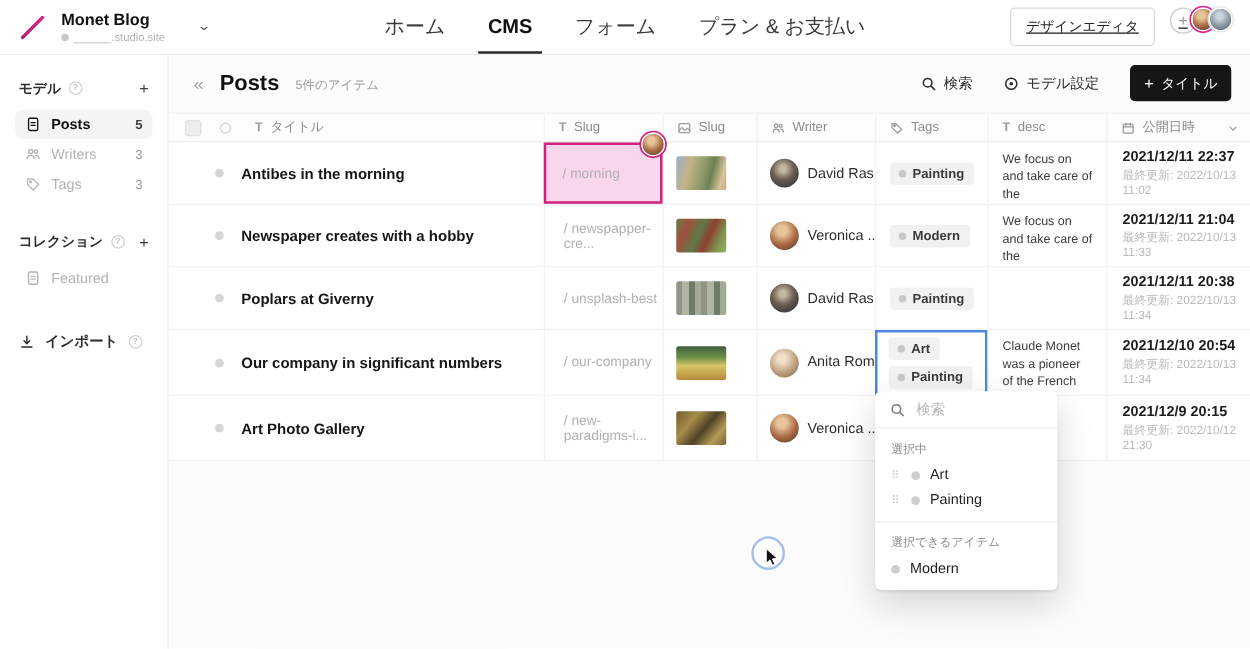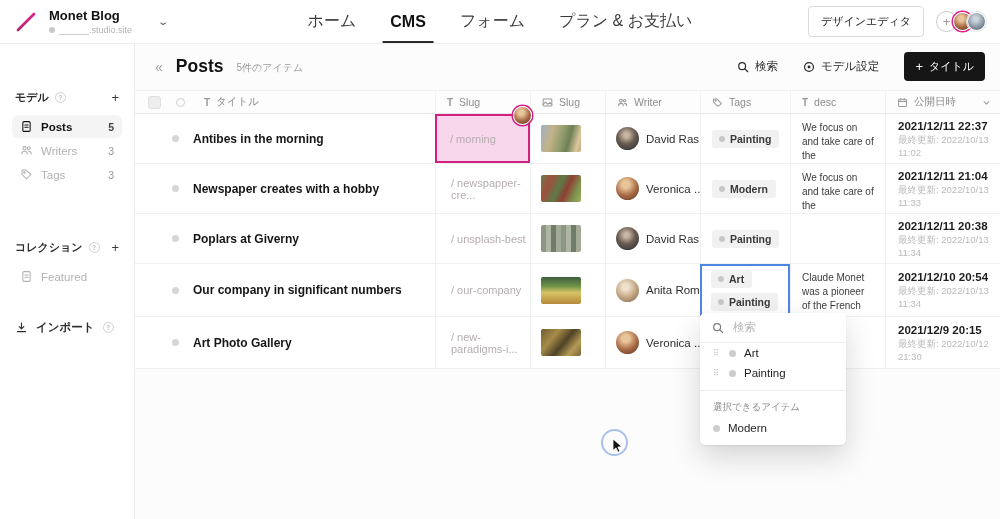--- a/index.html
+++ b/index.html
@@ -13,38 +13,38 @@
   .logo-svg { width:24px; height:24px; }
   .site-meta { display:flex; flex-direction:column; gap:2px; }
   .site-name { font-size:13px; font-weight:700; color:#111; }
   .site-domain { display:flex; align-items:center; gap:4px; font-size:9px; color:#b3b3b3; }
   .globe-dot { width:6px; height:6px; border-radius:50%; background:#c9c9c9; }
   .sw-chevron { margin-left:16px; color:#555; font-size:10px; transform:scaleX(1.4); }
   .main-nav { position:absolute; left:50%; top:0; height:100%; transform:translateX(-50%); display:flex; gap:34px; }
   .nav-item { position:relative; display:flex; align-items:center; height:100%; font-size:16px; color:#3a3a3a; cursor:pointer; white-space:nowrap;text-align:center; }
   .nav-item.active { font-weight:700; color:#111; }
   .nav-item.active::after { content:""; position:absolute; left:-8px; right:-8px; bottom:0; height:2px; background:#2b2b2b; }
-  .topbar-actions { margin-left:auto; display:flex; align-items:center; }
+  .topbar-actions { margin-left:auto; display:flex; align-items:flex-start;text-decoration:underline; }
   .design-editor-btn { font-size:11px; color:#222; border:1px solid #dadada; border-radius:4px; padding:7px 12px; background:#fff; cursor:pointer; font-family:inherit; }
   .member-plus { width:21px; height:21px; border-radius:50%; border:1px solid #c9c9c9; color:#9a9a9a; display:flex; align-items:center; justify-content:center; font-size:13px; margin-left:12px; cursor:pointer; background:#fff; }
   .presence-avatar { width:19px; height:19px; border-radius:50%; border:1.5px solid #fff; margin-left:-5px; position:relative; }
   .presence-avatar.ringed { box-shadow:0 0 0 1.5px #e0218a; z-index:2; margin-left:-4px; }
   .presence-avatar.plain { box-shadow:0 0 0 1px #e3e3e3; z-index:3; }
   .face-veronica { background:radial-gradient(circle at 42% 32%, #e8c49a 18%, #a86a44 55%, #5d3a28 95%); }
   .face-david { background:radial-gradient(circle at 45% 35%, #c7b6a2 12%, #6b5d52 45%, #2e3038 90%); }
   .face-anita { background:radial-gradient(circle at 42% 35%, #f0e2cc 15%, #bfa17e 55%, #7e6a52 95%); }
   .face-gray { background:radial-gradient(circle at 45% 35%, #cdd6de 15%, #8a98a6 55%, #535f6b 95%); }
 
   
   .content { display:flex; height:475px; }
   .sidebar { width:135px; flex:0 0 135px; border-right:1px solid #ececec; padding:19px 12px 0; background:#fff; }
   .main { flex:1; background:#fcfcfc; position:relative; }
 
   
-  .side-section-head { display:flex; align-items:center; gap:6px; font-size:11px; font-weight:700; color:#2d2d2d; padding:0 3px; margin-bottom:10px;margin-top:27px; }
+  .side-section-head { display:flex; align-items:center; gap:6px; font-size:11px; font-weight:700; color:#2d2d2d; padding:0 3px; margin-bottom:10px; }
   .help-badge { width:11px; height:11px; border-radius:50%; border:1px solid #d2d2d2; color:#c2c2c2; font-size:7px; display:inline-flex; align-items:center; justify-content:center; flex:0 0 auto; }
   .side-add { margin-left:auto; color:#3c3c3c; font-size:13px; font-weight:400; cursor:pointer; line-height:1; }
   .side-item { display:flex; align-items:center; gap:8px; height:23px; padding:0 8px; border-radius:6px; color:#b2b2b2; font-size:11.5px; cursor:pointer; }
   .side-item + .side-item { margin-top:1px; }
   .side-item.active { background:#f4f4f4; color:#111; font-weight:700; }
   .side-item .cnt { margin-left:auto; font-size:10.5px; color:#999; font-weight:400; }
   .side-item.active .cnt { color:#444; font-weight:700; }
   .side-icon { width:13px; height:13px; flex:0 0 auto; display:inline-flex; }
   .side-icon svg { width:13px; height:13px; stroke:currentColor; fill:none; stroke-width:1.3; stroke-linecap:round; stroke-linejoin:round; }
   .side-gap { height:27px; }
@@ -444,20 +444,21 @@
   </div>
 
   <div class="tags-dropdown">
     <div class="dd-search">
       <svg viewBox="0 0 14 14">
           <circle cx="6" cy="6" r="4"></circle>
           <path d="M9.2 9.2L12.3 12.3"></path>
         </svg>
       <span>検索</span>
     </div>
+    <div class="dd-label">選択中</div>
     <div class="dd-item">
       <span class="dd-handle">⠿</span>
       <span class="dd-dot"></span>
       <span>Art</span>
     </div>
     <div class="dd-item">
       <span class="dd-handle">⠿</span>
       <span class="dd-dot"></span>
       <span>Painting</span>
     </div>

